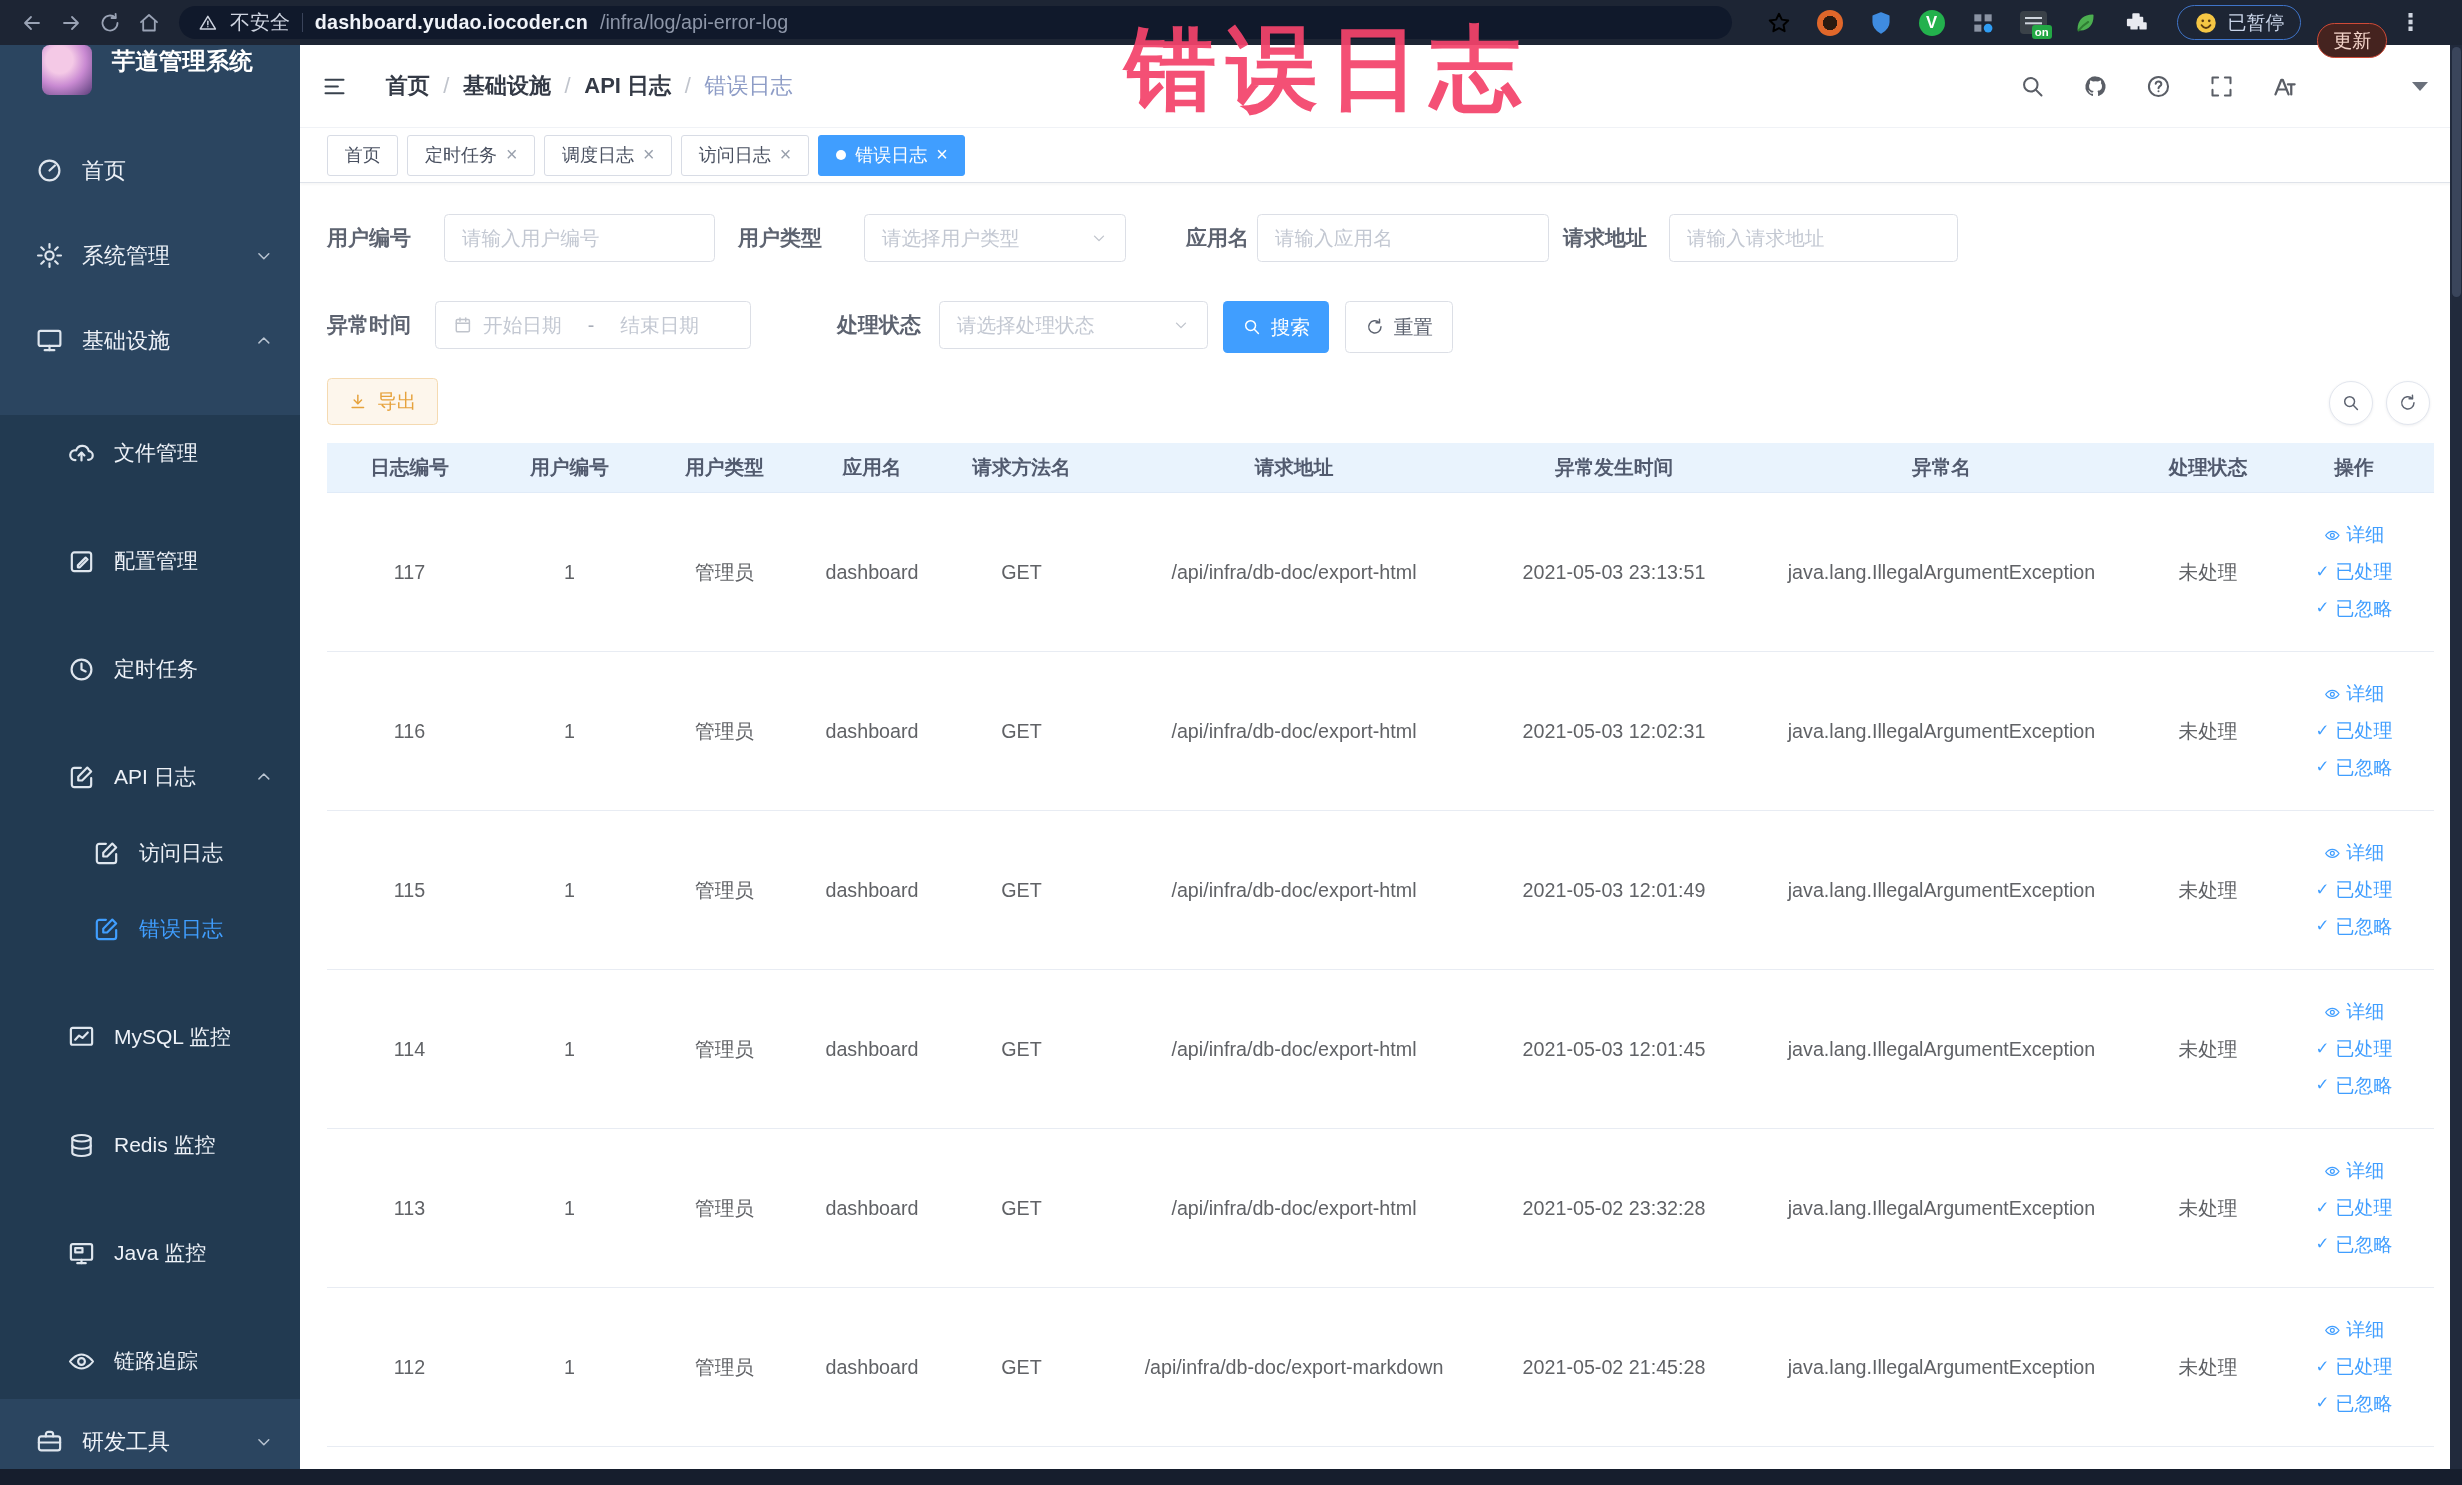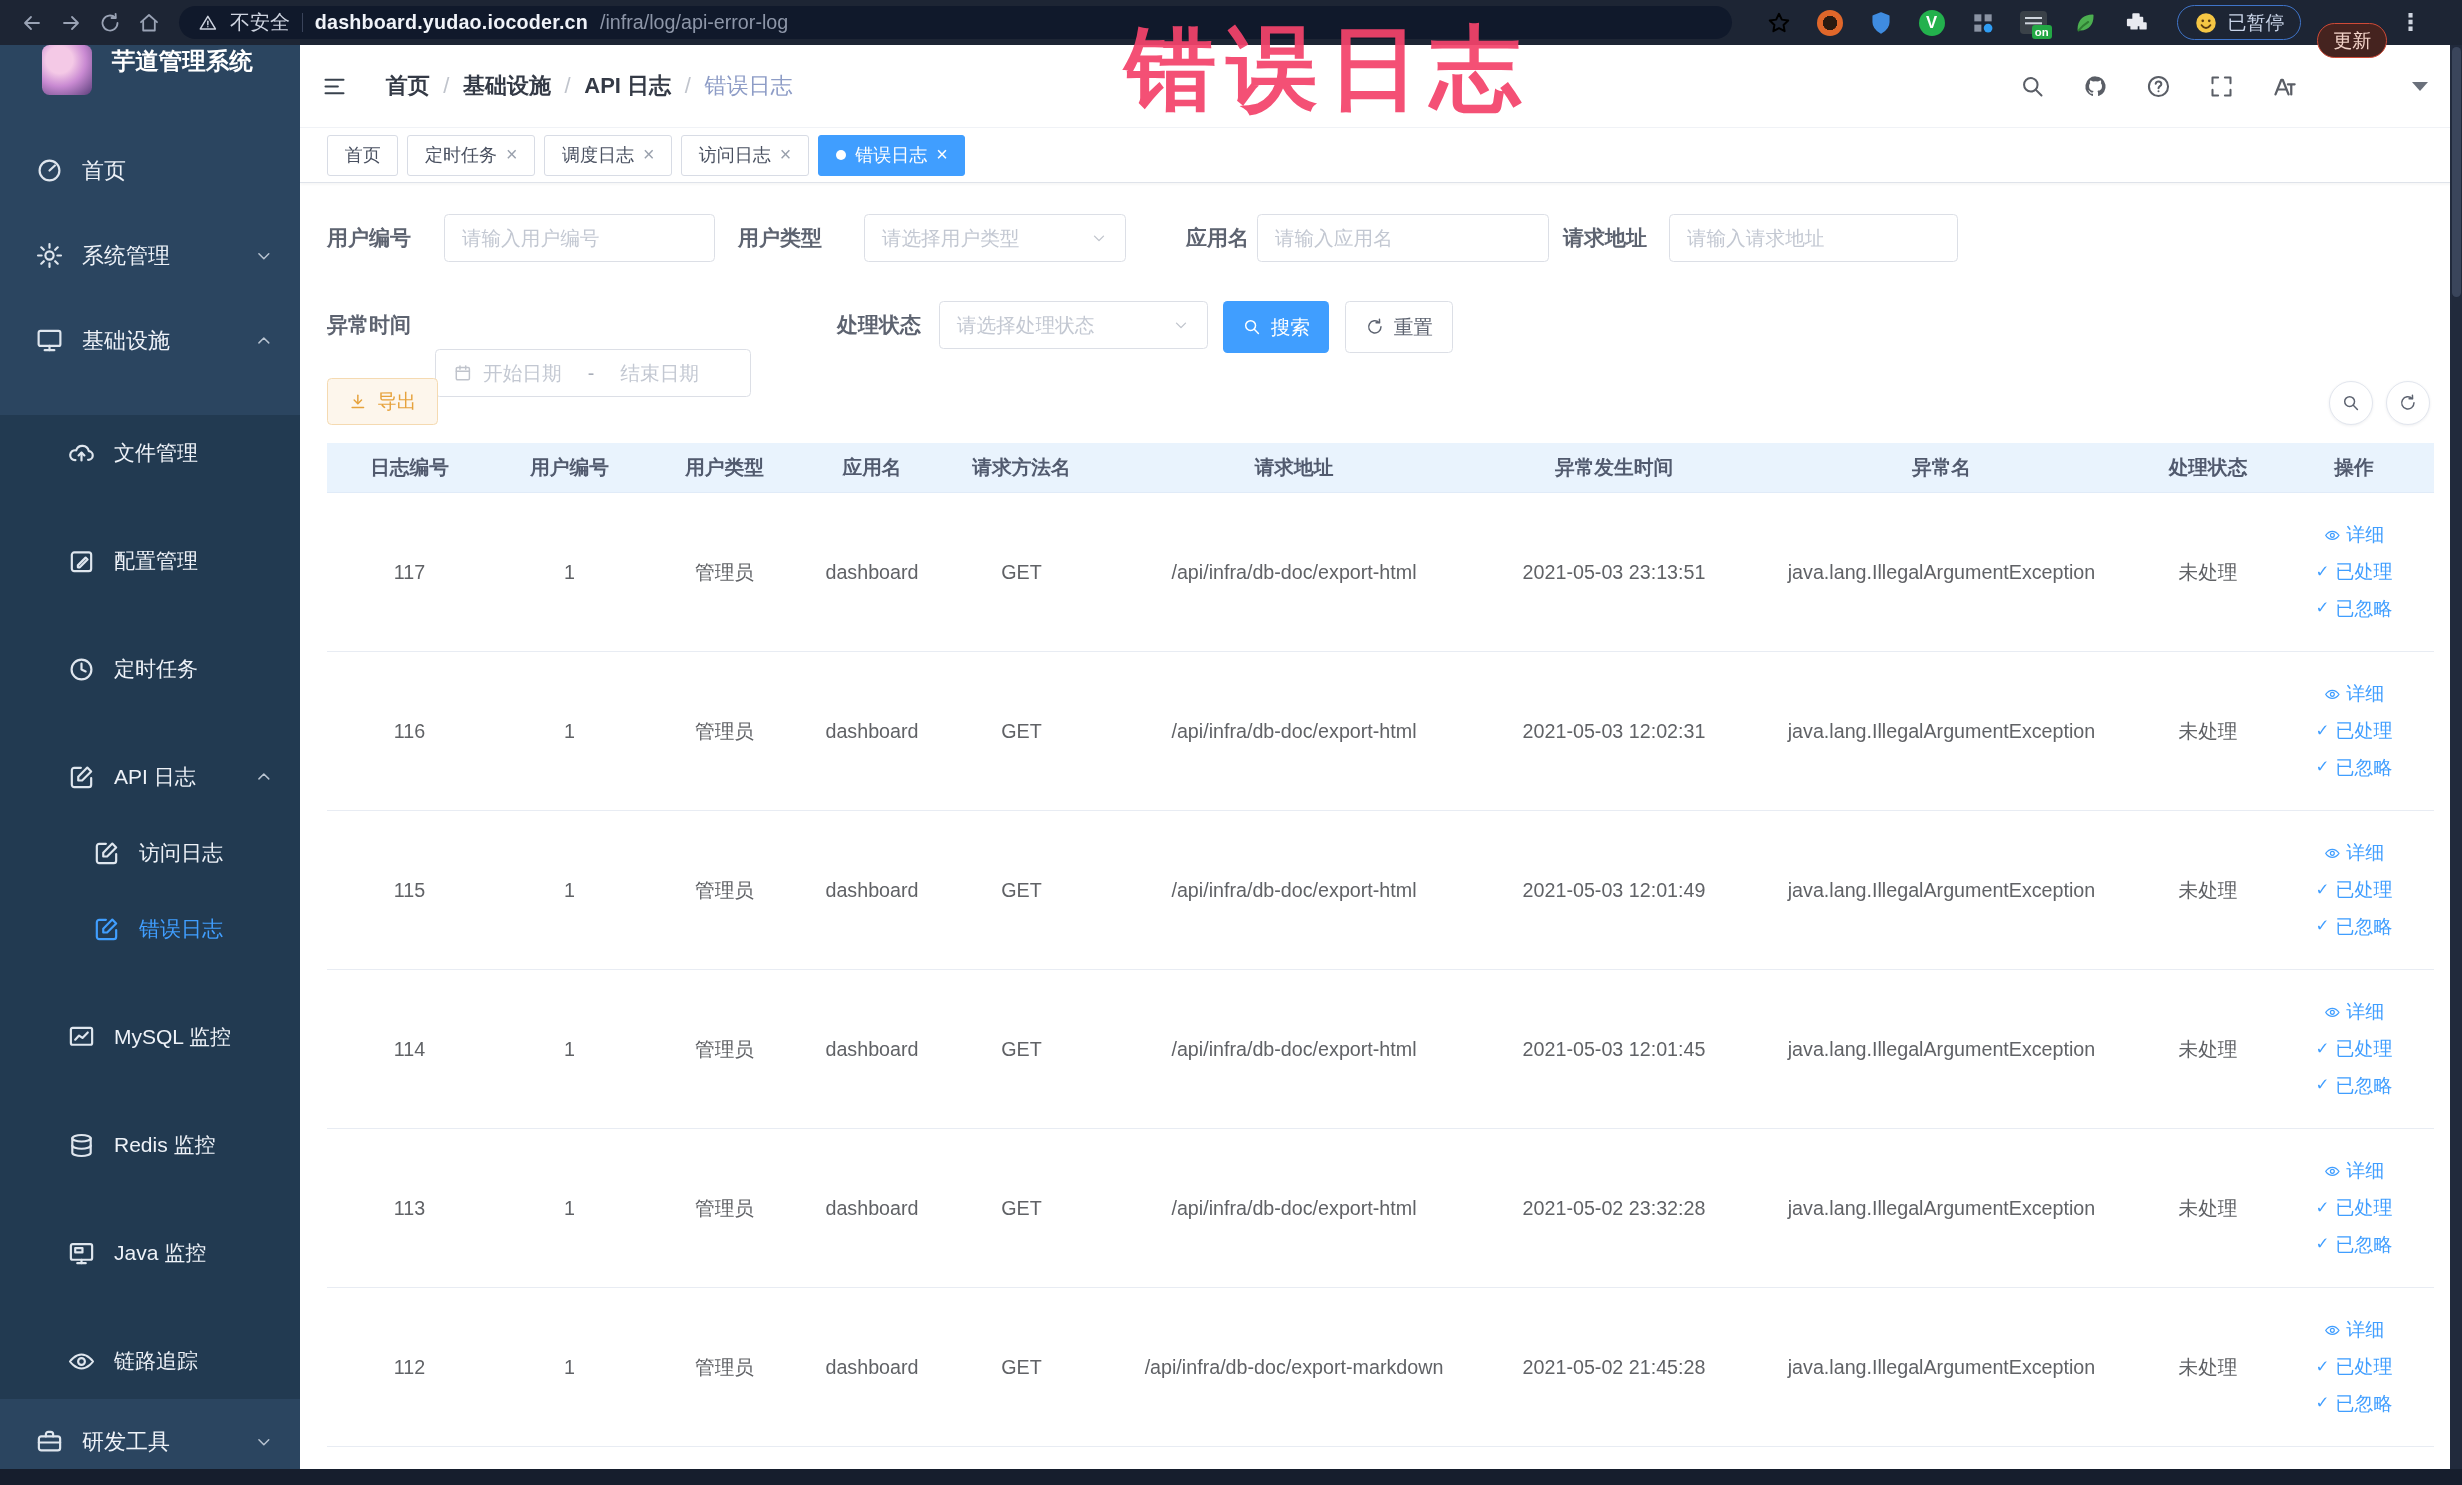--- a/index.html
+++ b/index.html
@@ -467,21 +467,21 @@
       <span class="fl" style="left:886px; top:31px;">应用名</span>
       <div class="fi" style="left:957px; top:31px; width:292px;">
         <input class="raw" placeholder="请输入应用名" style="">
       </div>
       <span class="fl" style="left:1263px; top:31px;">请求地址</span>
       <div class="fi" style="left:1369px; top:31px; width:289px;">
         <input class="raw" placeholder="请输入请求地址" style="">
       </div>
 
       <span class="fl" style="left:27px; top:118px;">异常时间</span>
-      <div class="fi date-range" style="left:135px; top:118px; width:316px;margin-top:48px;">
+      <div class="fi date-range" style="left:135px; top:118px; width:316px;">
         <span class="cal"><svg viewBox="0 0 24 24" fill="none" stroke="currentColor" stroke-width="1.8" stroke-linecap="round" stroke-linejoin="round">
               <rect x="4" y="5.5" width="16" height="15" rx="1.5"></rect>
               <line x1="8.5" y1="3.5" x2="8.5" y2="7.5"></line>
               <line x1="15.5" y1="3.5" x2="15.5" y2="7.5"></line>
               <line x1="4" y1="10" x2="20" y2="10"></line>
             </svg></span>
         <span class="ph">开始日期</span>
         <span class="dsep">-</span>
         <span class="ph">结束日期</span>
       </div>

